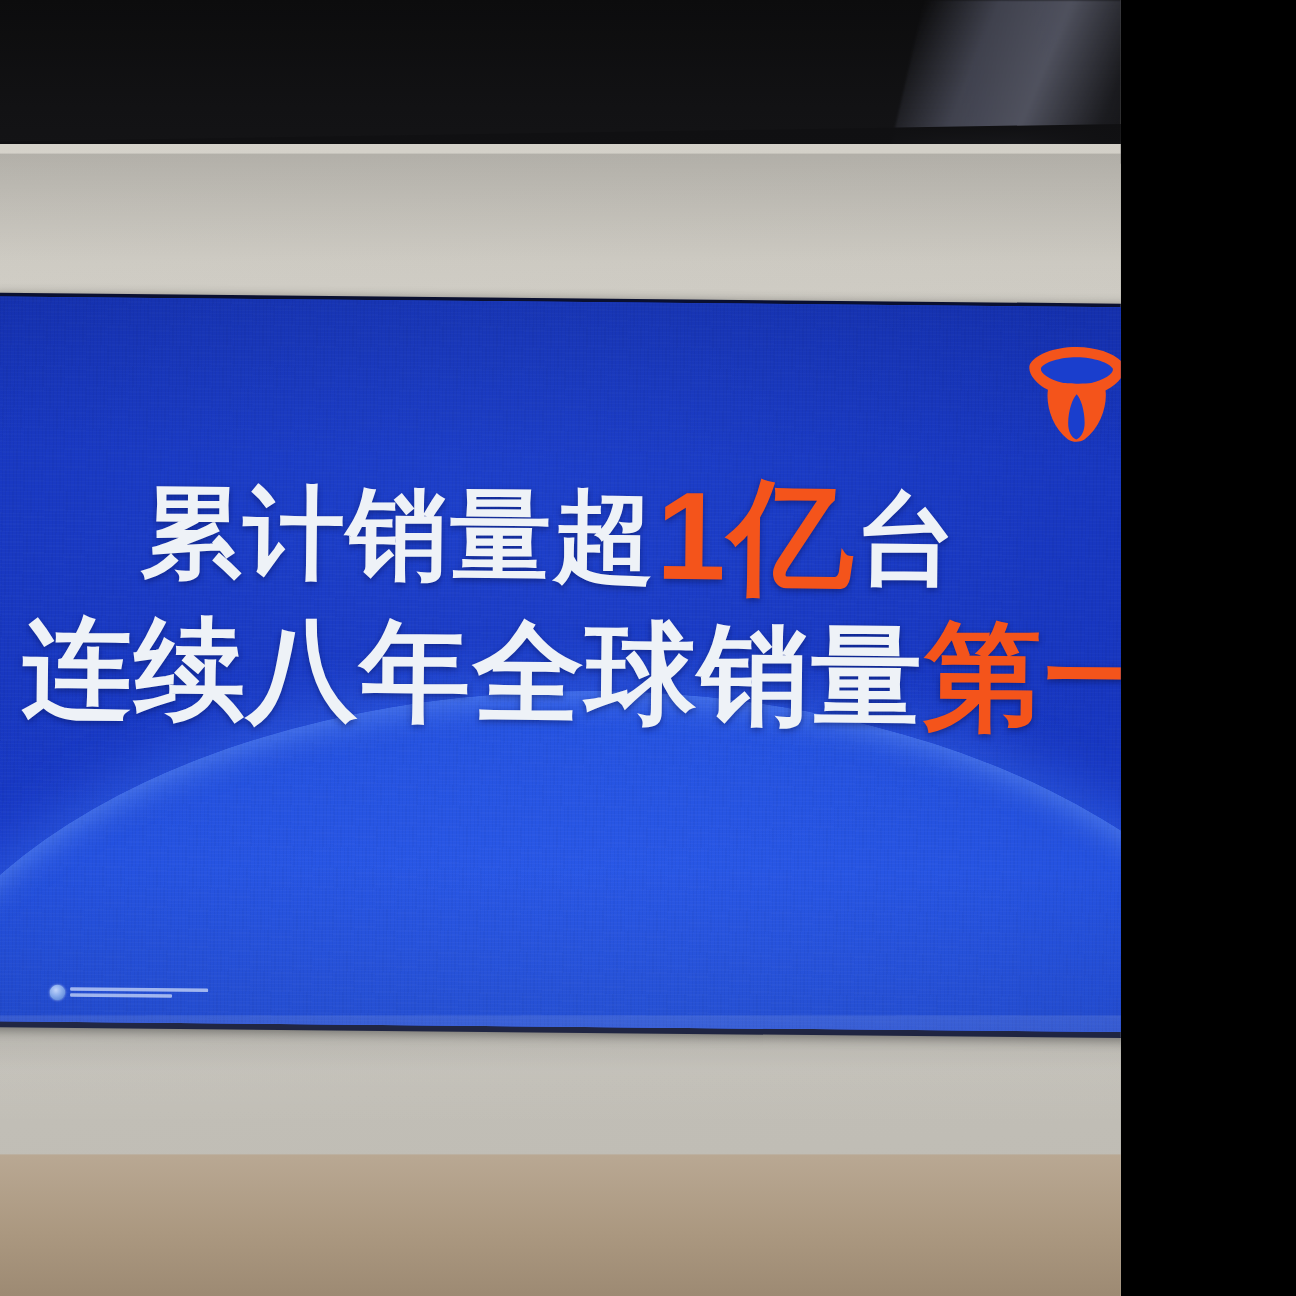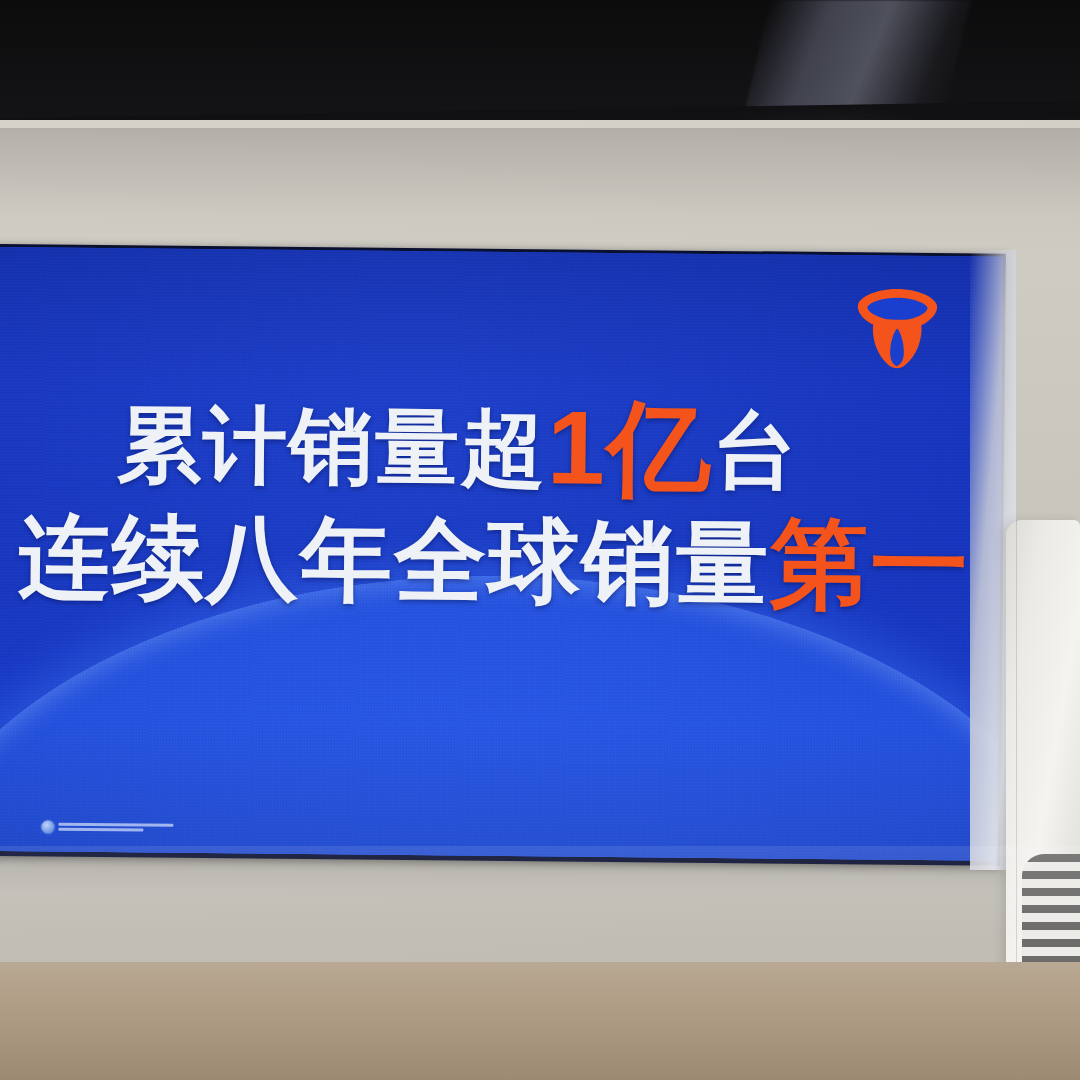--- a/index.html
+++ b/index.html
@@ -7,21 +7,21 @@
     margin: 0;
     padding: 0;
     background: #000;
   }
   body {
     font-family: "Liberation Sans", sans-serif;
   }
 
   #scene {
     position: relative;
-    width: 1080px;
+    width: 934px;
     height: 1080px;
     overflow: hidden;
     background: #c9c6bd;
   }
 
   
   .ceiling {
     position: absolute;
     left: 0; top: 0;
     width: 1080px;

